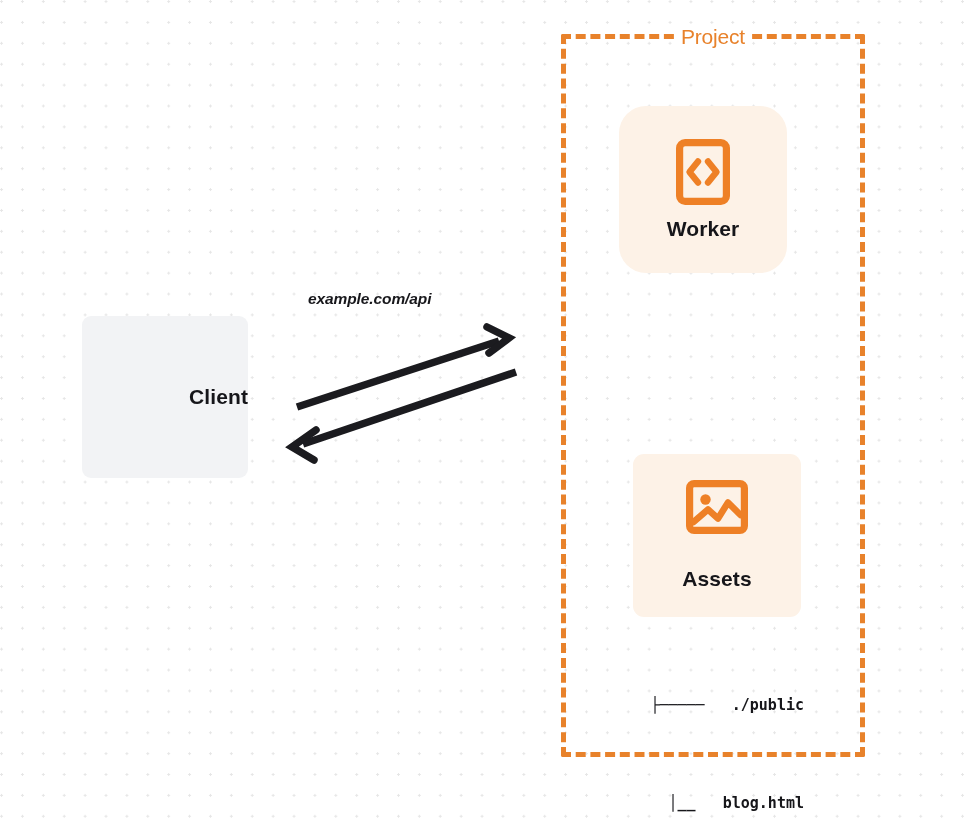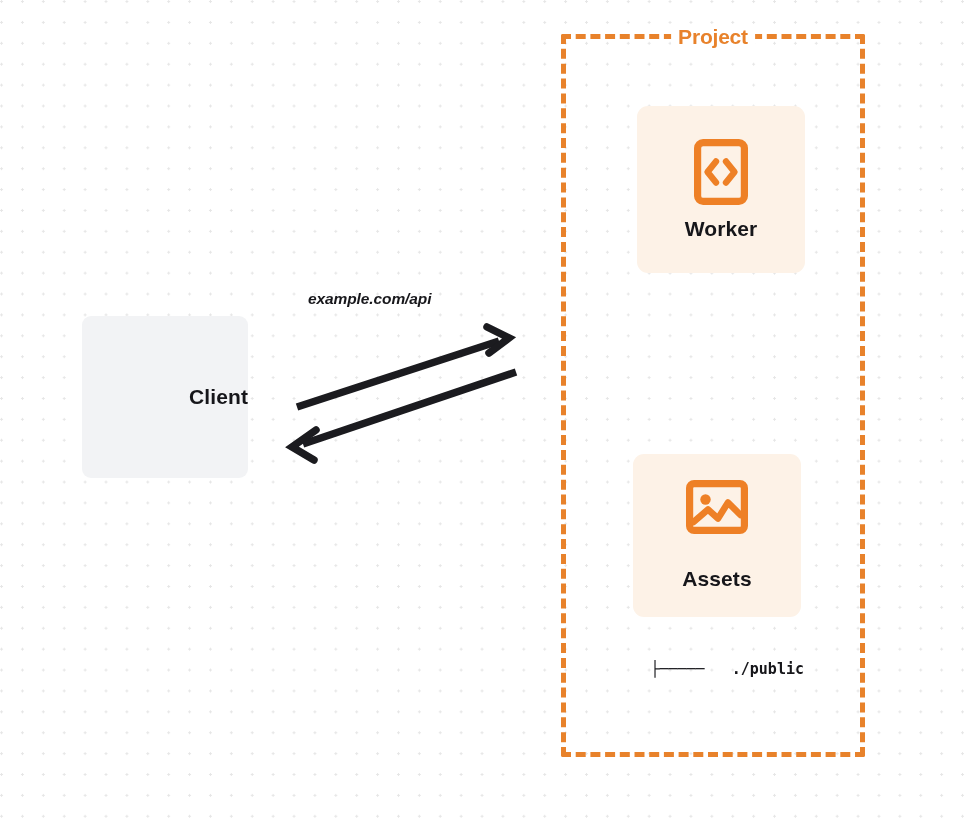--- a/index.html
+++ b/index.html
@@ -58,42 +58,43 @@
     border-radius: 2px;
   }
   .project-title {
     position: absolute;
     left: 50%;
     top: -14px;
     transform: translateX(-50%);
     background: #ffffff;
     padding: 0 7px;
     font-size: 21px;
-    font-weight: 700;
+    font-weight: 400;
     color: #e8822b;
     letter-spacing: -0.2px;
     white-space: nowrap;
   }
 
   
   .card {
     position: absolute;
     background: #fdf2e7;
     border-radius: 11px;
     display: flex;
     flex-direction: column;
     align-items: center;
   }
   .card-worker {
-    left: 71px;
+    left: 53px;
     top: 67px;
     width: 168px;
     height: 167px;
     justify-content: center;
     gap: 12px;
+    border-radius: 27px;
   }
   .card-assets {
     left: 67px;
     top: 415px;
     width: 168px;
     height: 163px;
     justify-content: center;
     gap: 33px;
   }
   .card-label {
@@ -135,21 +136,21 @@
     top: 618px;
     width: 196px;
     font-family: "DejaVu Sans Mono", "Liberation Mono", monospace;
     font-size: 15px;
     font-weight: 700;
     color: #16161a;
     line-height: 20.5px;
     text-align: right;
     white-space: pre;
   }
-  .tree-row { display: block; }
+  .tree-row { display: block; margin-top: 36px; }
 </style>
 </head>
 <body>
 
 <div id="stage">
 
   <div class="client-box">
     <span class="client-label">Client</span>
   </div>
 
@@ -190,16 +191,17 @@
           <circle cx="19.5" cy="19.5" r="5.2" fill="#ee8026"></circle>
           <polyline points="7.5,42 22,29.5 32,38.5 42,22.5 54.5,35" fill="none" stroke="#ee8026" stroke-width="6.6" stroke-linecap="round" stroke-linejoin="round"></polyline>
         </svg>
       </span>
       <span class="card-label">Assets</span>
     </div>
   </div>
 
   <div class="file-tree">
     <span class="tree-row">├─────   ./public</span>
+    <span class="tree-row">    │__   blog.html</span>
     
   </div>
 
 </div>
 
 </body></html>

